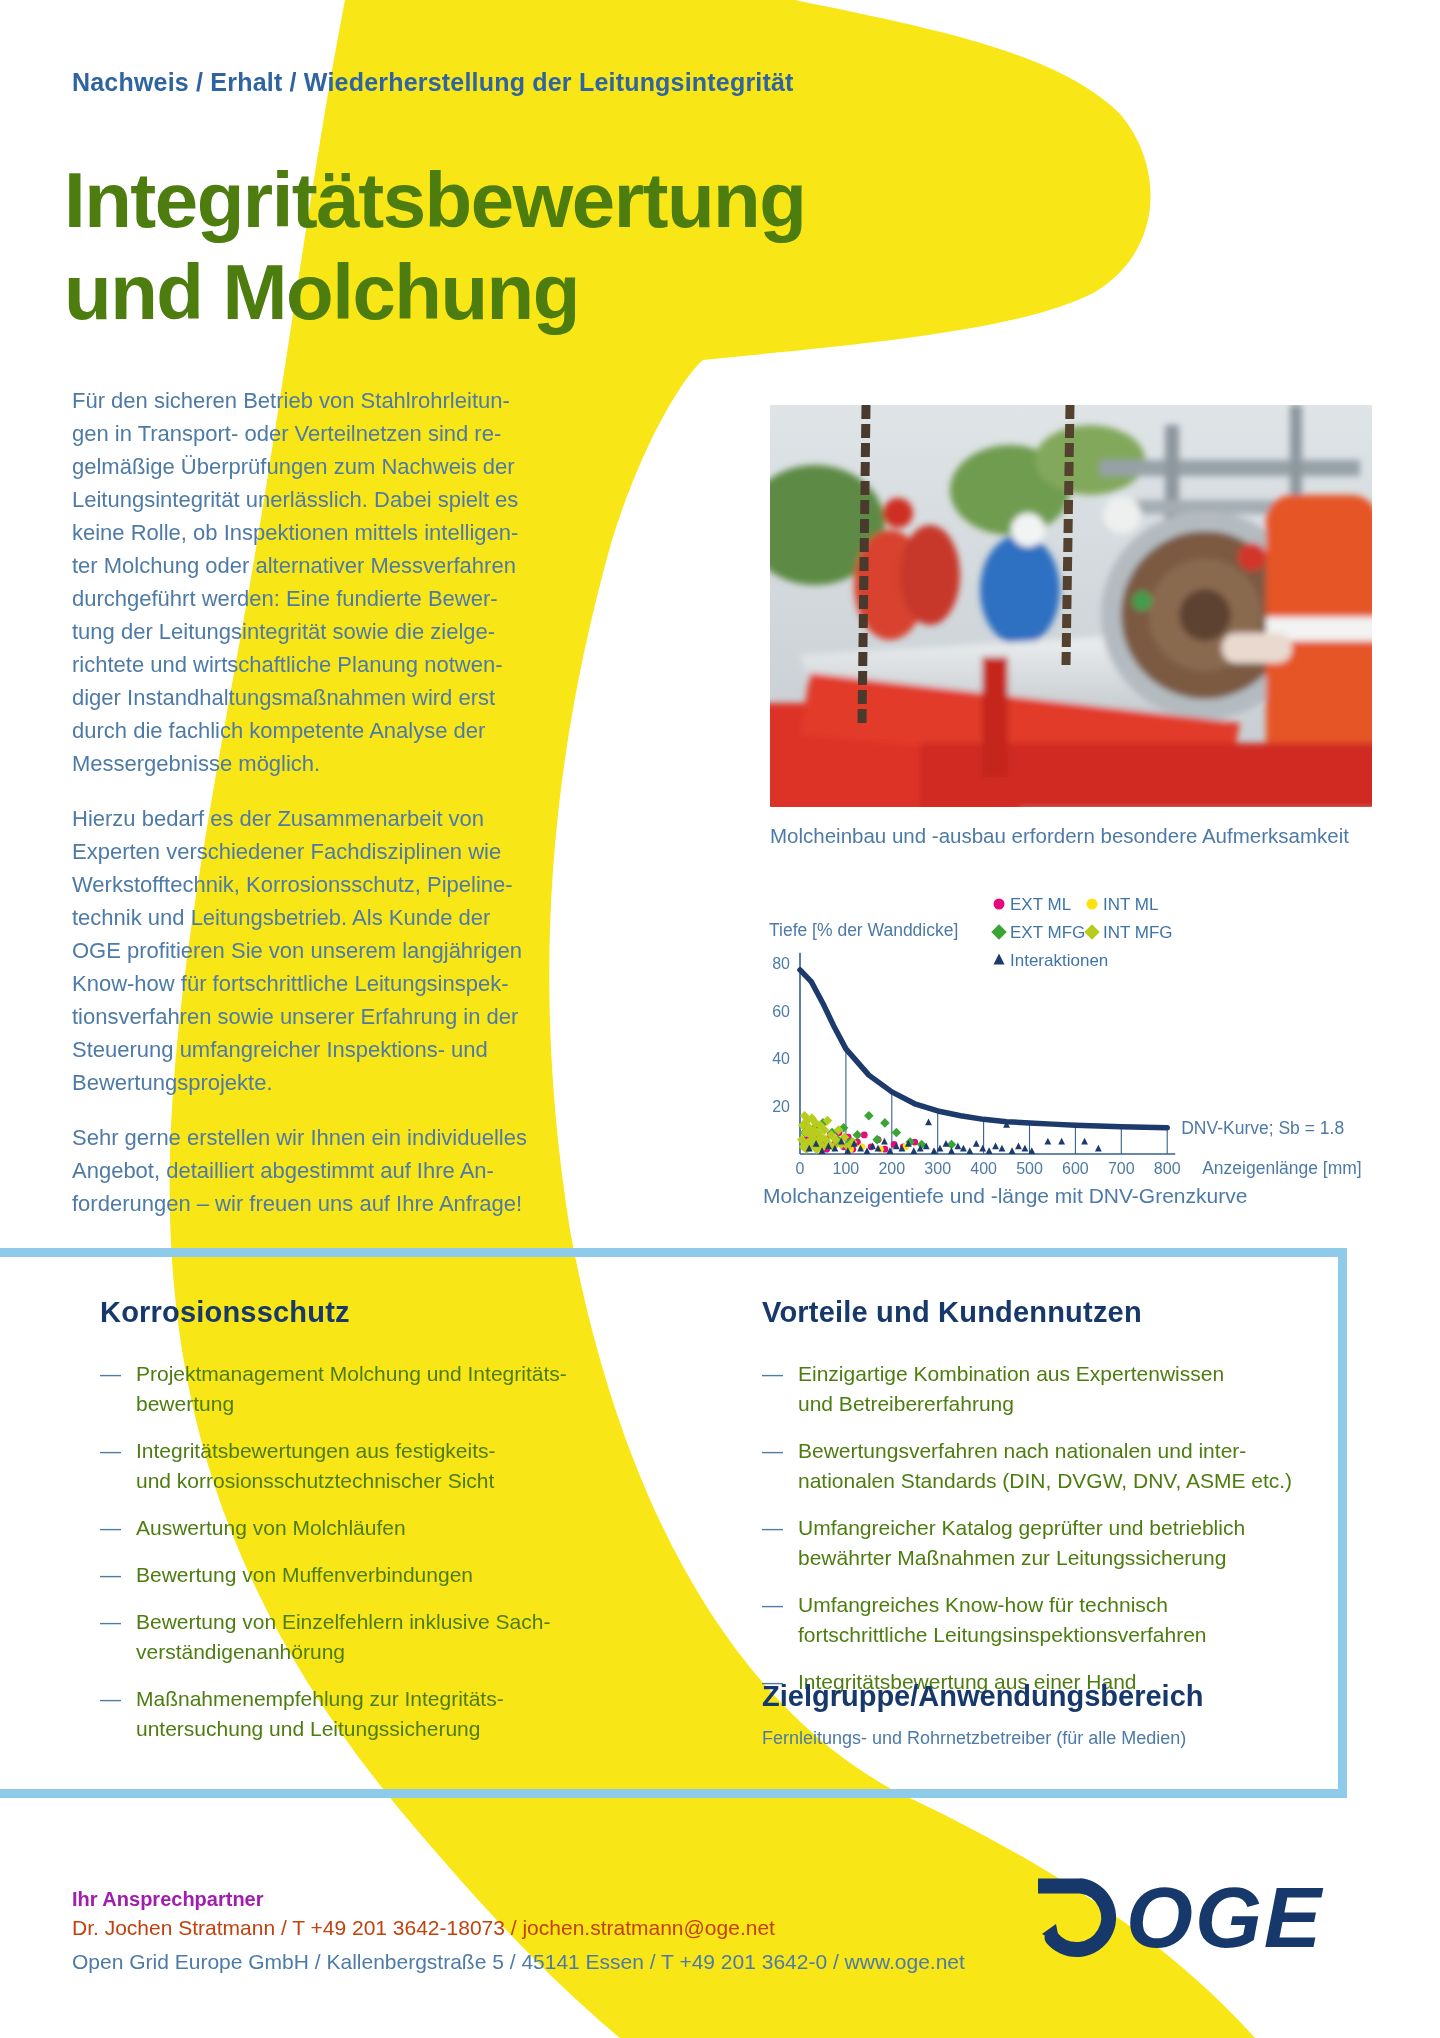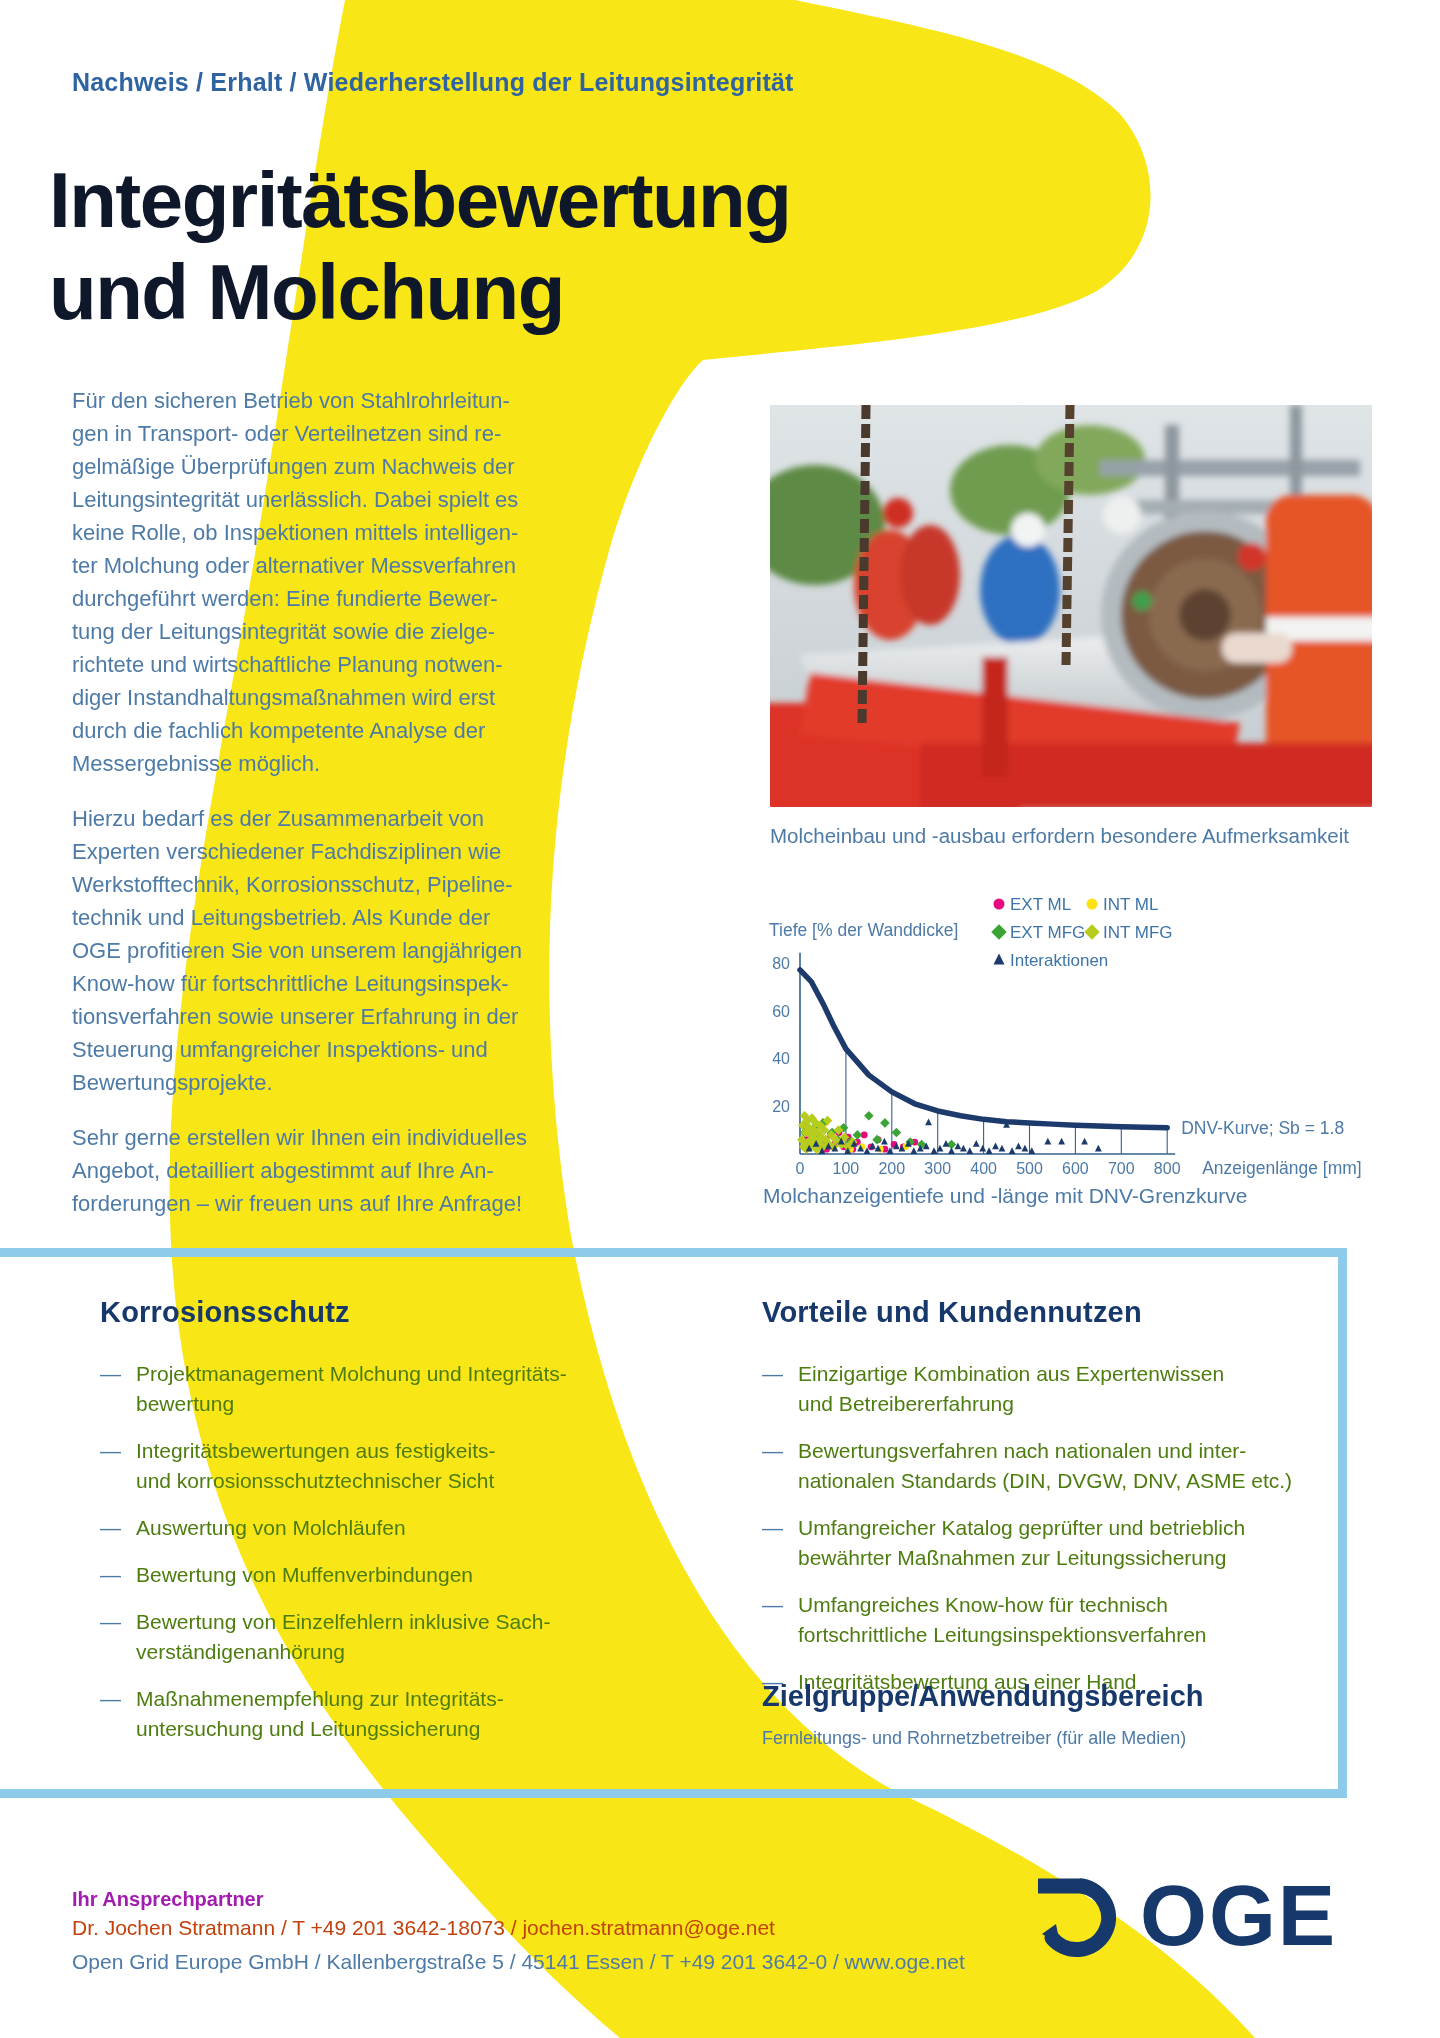--- a/index.html
+++ b/index.html
@@ -4,21 +4,21 @@
 <style>
   html,body{margin:0;padding:0;background:#ffffff;}
   .page{position:relative;width:1440px;height:2038px;overflow:hidden;background:#fff;
         font-family:"Liberation Sans",sans-serif;padding-left:34px;}
   .layer0{position:absolute;inset:0;z-index:0;}
   .bottom-bar{position:absolute;left:490px;top:2019px;width:950px;height:19px;z-index:1;}
   .blue-box{position:absolute;left:-14px;top:1248px;width:1361px;height:550px;z-index:1;
             border:9px solid #8ecbeb;border-left:none;box-sizing:border-box;}
   .z2{position:absolute;z-index:2;}
   .eyebrow{left:72px;top:68px;font-size:25px;font-weight:600;color:#2f64a0;letter-spacing:.2px;}
-  .title{left:49px;top:102px;font-size:78px;line-height:92px;font-weight:800;color:#0f172a;
+  .title{left:64px;top:102px;font-size:78px;line-height:92px;font-weight:800;color:#4d7c0f;
          letter-spacing:-1.5px;white-space:pre-line;}
   .intro{left:72px;top:384px;width:520px;}
   .para{margin:0 0 22px 0;font-size:22px;line-height:33px;color:#4d7aa6;white-space:pre-line;}
   .photo{left:770px;top:405px;width:602px;height:402px;overflow:hidden;border-radius:1px;}
   .caption{font-size:20.5px;color:#4d7aa6;}
   .photo-caption{left:770px;top:824px;width:620px;}
   .chart-wrap{left:755px;top:888px;width:660px;height:300px;}
   .chart-caption{left:763px;top:1184px;width:620px;font-size:21px;}
   .tick{font-family:"Liberation Sans",sans-serif;font-size:16px;fill:#4d7aa6;}
   .axis-label{font-family:"Liberation Sans",sans-serif;font-size:17.5px;fill:#4d7aa6;}
@@ -28,21 +28,21 @@
   .box-h{margin:0;font-size:29px;font-weight:800;color:#16386b;letter-spacing:.2px;}
   .list{margin-top:30px;}
   .li{display:flex;margin-bottom:17px;}
   .dash{width:36px;flex:none;color:#4d7aa6;font-size:21px;line-height:30px;}
   .litx{font-size:21px;line-height:30px;color:#4d7c0f;white-space:pre-line;}
   .audience-h{left:762px;top:1680px;font-size:29px;font-weight:800;color:#16386b;margin:0;}
   .audience-t{left:762px;top:1728px;font-size:18px;color:#4d7aa6;}
   .f-label{left:72px;top:1888px;font-size:20px;font-weight:700;color:#a21caf;}
   .f-line1{left:72px;top:1916px;font-size:21px;color:#c2410c;}
   .f-line2{left:72px;top:1950px;font-size:21px;color:#4d7aa6;text-align:right;}
-  .logo{left:1030px;top:1872px;display:flex;align-items:flex-start;gap:14px;}
+  .logo{left:1030px;top:1872px;display:flex;align-items:flex-end;font-style:italic;}
   .logo-text{font-size:86px;font-weight:800;color:#16386b;letter-spacing:2px;line-height:1;}
 </style>
 </head>
 <body>
 
 <div class="page">
 
   <svg class="layer0" width="1440" height="2038" viewBox="0 0 1440 2038">
     <path id="swoosh-path" fill="#f8e617" d="
       M 345,0

